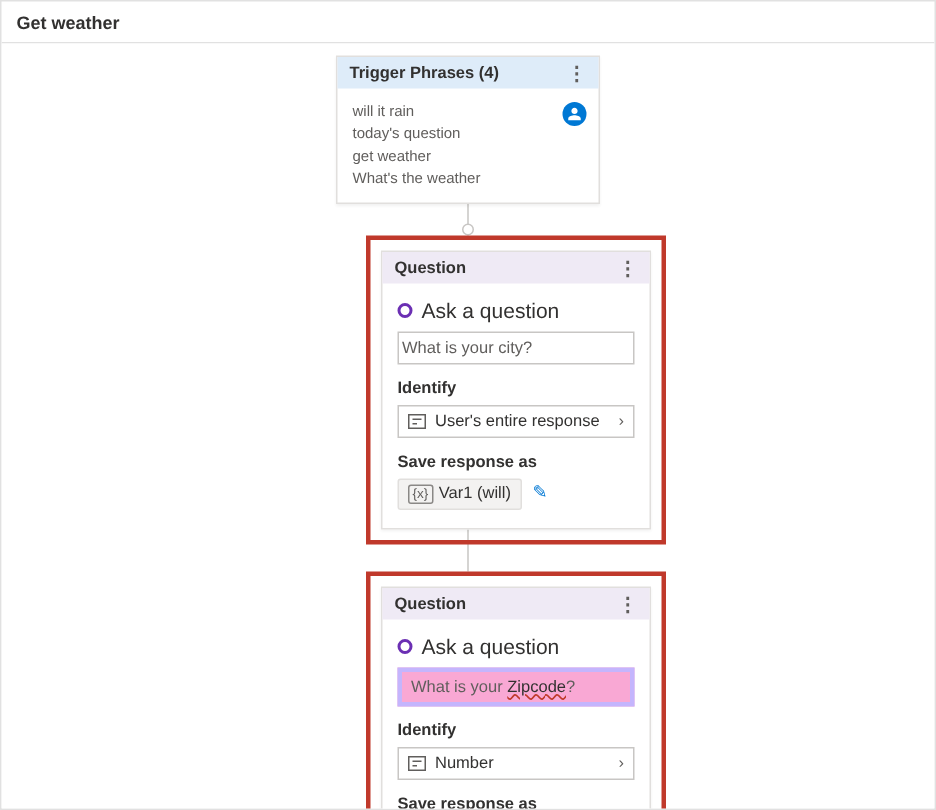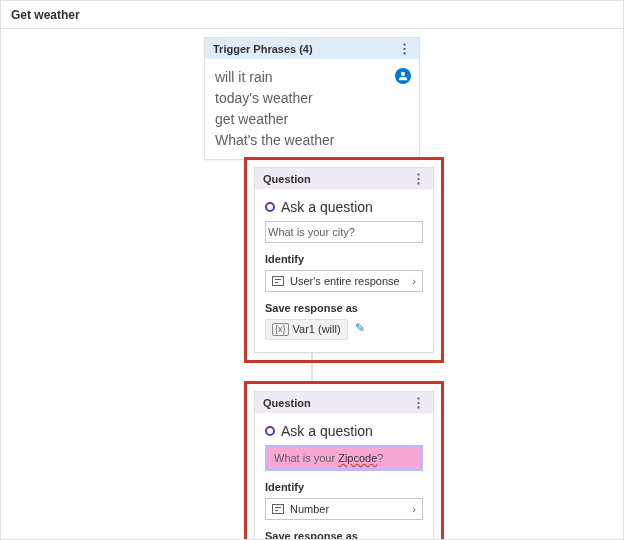--- a/index.html
+++ b/index.html
@@ -65,21 +65,21 @@
     align-items: center;
     justify-content: center;
     font-size: 11px;
     color: #605e5c;
     cursor: pointer;
   }
   .node {
     position: absolute;
     left: 50%;
     transform: translateX(-50%);
-    width: 216px;
+    width: 176px;
     background: #fff;
     border: 1px solid #e1dfdd;
     box-shadow: 0 1px 2px rgba(0,0,0,0.06);
   }
   .trigger-node { top: 8px; }
   .q1-wrap { top: 128px; }
   .q2-wrap { top: 352px; }
   .red-wrap {
     position: absolute;
     left: 50%;
@@ -105,21 +105,21 @@
     background: #efeaf5;
   }
   .more-dots {
     color: #605e5c;
     font-size: 13px;
     cursor: pointer;
     line-height: 1;
   }
   .node-body {
     padding: 8px 10px;
-    font-size: 14px;
+    font-size: 10px;
     color: #605e5c;
   }
   .phrase-row { line-height: 1.5; }
   .user-badge {
     position: absolute;
     right: 8px;
     top: 30px;
     width: 16px; height: 16px;
     border-radius: 50%;
     background: #0078d4;
@@ -252,21 +252,21 @@
         <span>Trigger Phrases (4)</span>
         <span class="more-dots">⋮</span>
       </div>
       <div class="node-body">
         <div class="user-badge">
           <svg viewBox="0 0 24 24">
               <path d="M12 12c2.7 0 5-2.3 5-5s-2.3-5-5-5-5 2.3-5 5 2.3 5 5 5zm0 2c-3.3 0-10 1.7-10 5v3h20v-3c0-3.3-6.7-5-10-5z"></path>
             </svg>
         </div>
         <div class="phrase-row">will it rain</div>
-        <div class="phrase-row">today's weather</div>
+        <div class="phrase-row">today's question</div>
         <div class="phrase-row">get weather</div>
         <div class="phrase-row">What's the weather</div>
       </div>
     </div>
 
     <div class="red-wrap q1-wrap">
       <div class="node" style="position:static;transform:none;width:100%;">
         <div class="node-header q-header">
           <span>Question</span>
           <span class="more-dots">⋮</span>

